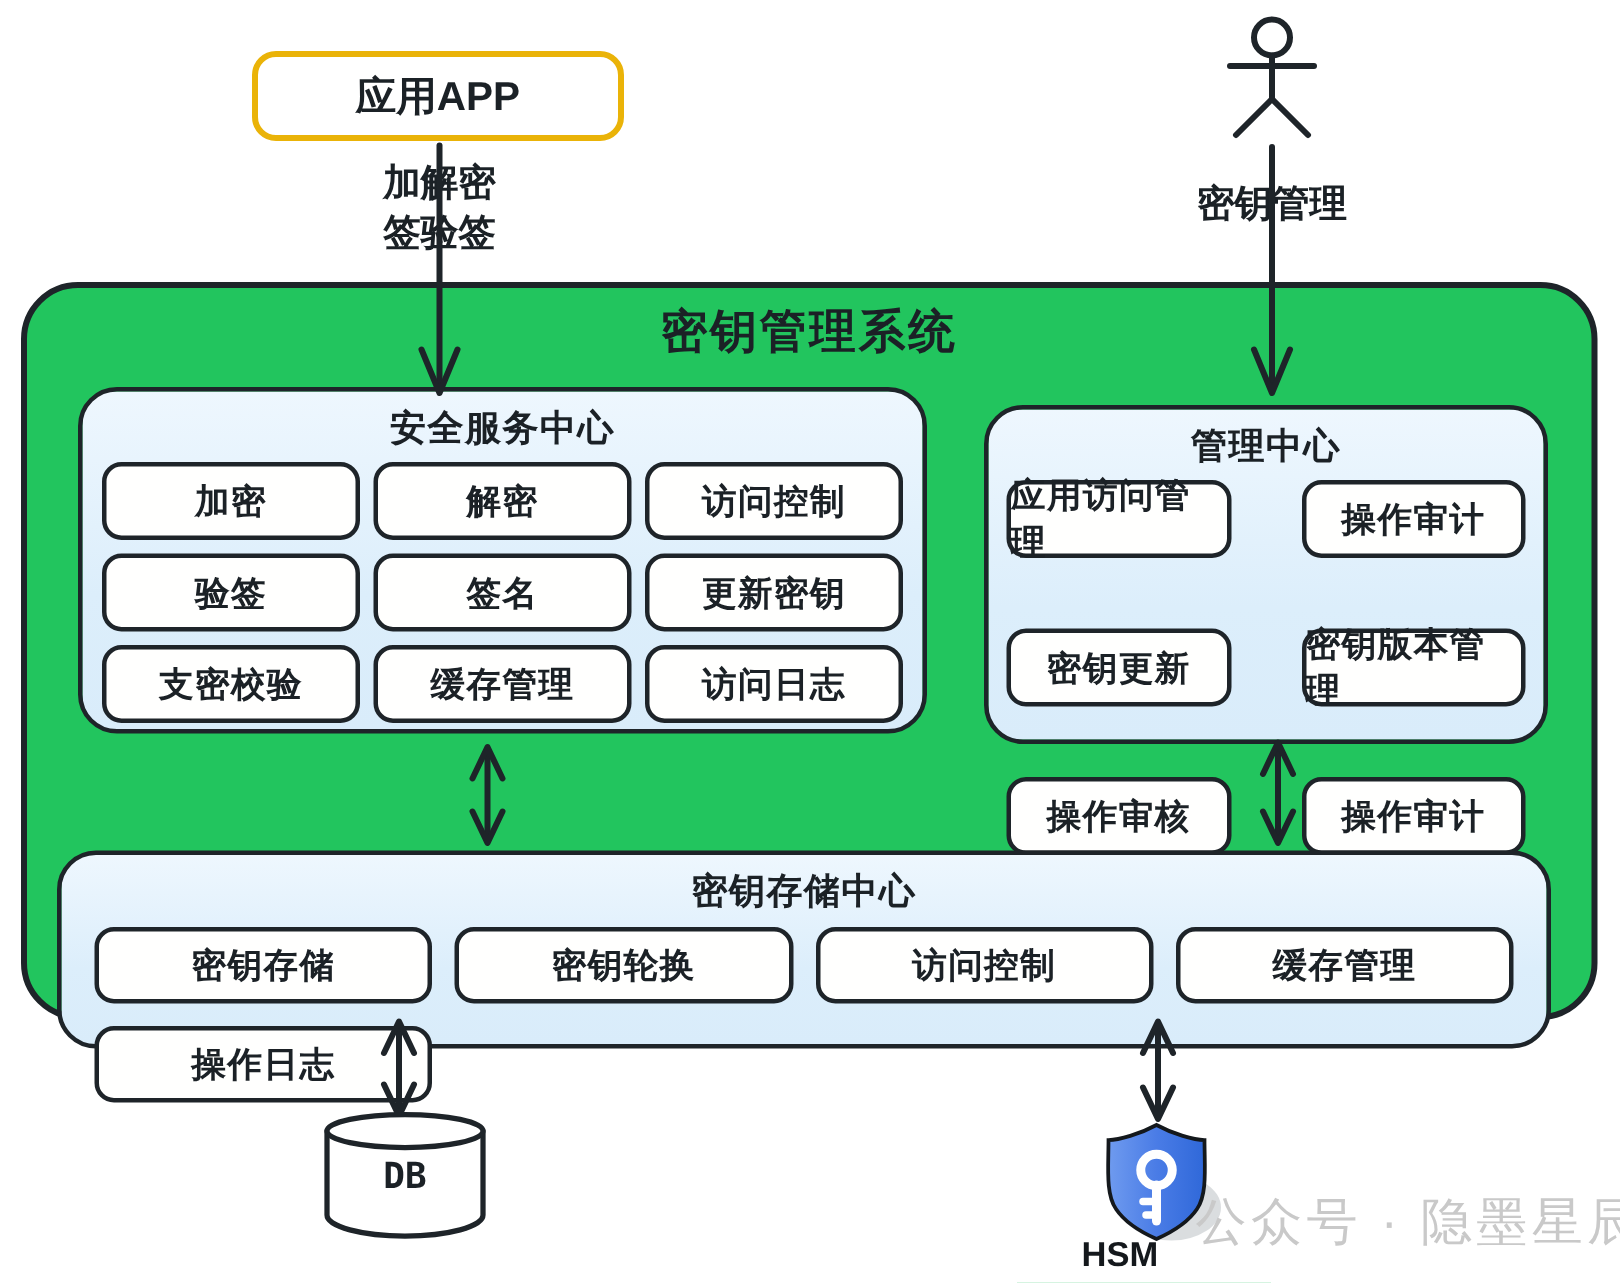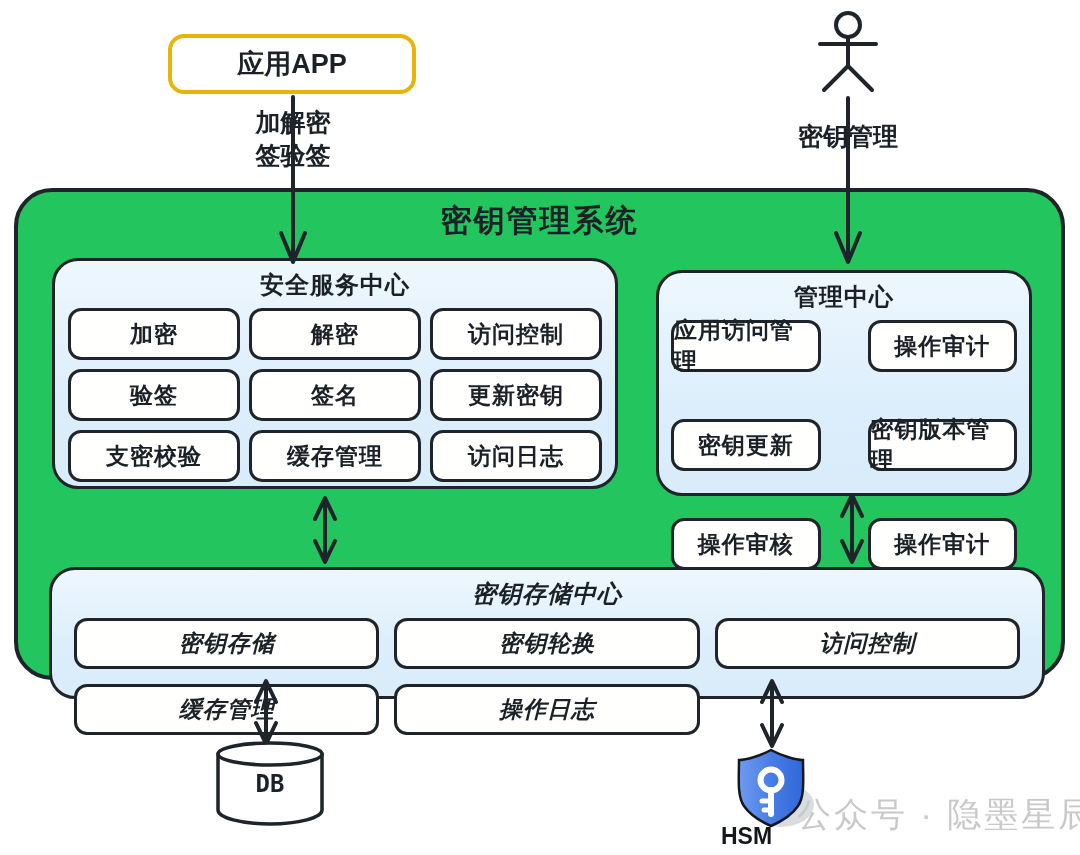--- a/index.html
+++ b/index.html
@@ -30,31 +30,31 @@
     text-align:center; font-size:31px; font-weight:bold; letter-spacing:2px;
   }
   .panel {
     position:absolute; border:3.5px solid #1e2429; border-radius:26px;
     background:linear-gradient(180deg,#eef7fe 0%, #dcEEfb 60%, #d9ecfa 100%);
   }
   .panel-title { text-align:center; font-size:24px; font-weight:bold; padding-top:8px; letter-spacing:1px; }
   .btn-grid { display:grid; gap:9px; }
   .grid-security { grid-template-columns:repeat(3,1fr); padding:7px 13px 0; }
   .grid-admin    { grid-template-columns:repeat(2,1fr); padding:7px 12px 0;gap:47px; }
-  .grid-storage  { grid-template-columns:repeat(3,1fr); gap:15px; padding:8px 22px 0;text-align:right; }
+  .grid-storage  { grid-template-columns:repeat(4,1fr); gap:15px; padding:8px 22px 0;text-align:right; }
   .node-btn {
     border:3.5px solid #1e2429; border-radius:13px; background:#fffffe;
     display:flex; align-items:center; justify-content:center;
     height:52px; font-size:23px; font-weight:bold; letter-spacing:1px;
   }
   .grid-storage .node-btn { height:51px; }
 
   .panel-security { left:34px;  top:66px;  width:566px; height:231px; }
   .panel-admin    { left:638px; top:78px;  width:376px; height:226px; }
-  .panel-storage  { left:31px;  top:375px; width:996px; height:132px;font-style:italic; }
+  .panel-storage  { left:20px;  top:375px; width:996px; height:132px; }
 
   .db-label {
     position:absolute; left:218px; top:770px; width:104px; text-align:center;
     font-family:"DejaVu Sans Mono", monospace; font-size:24px; font-weight:bold;
   }
   .hsm-label {
     position:absolute; left:721px; top:823px; width:100px; text-align:left;
     font-size:23px; font-weight:bold; color:#14181c;
   }
   .watermark-blob {

